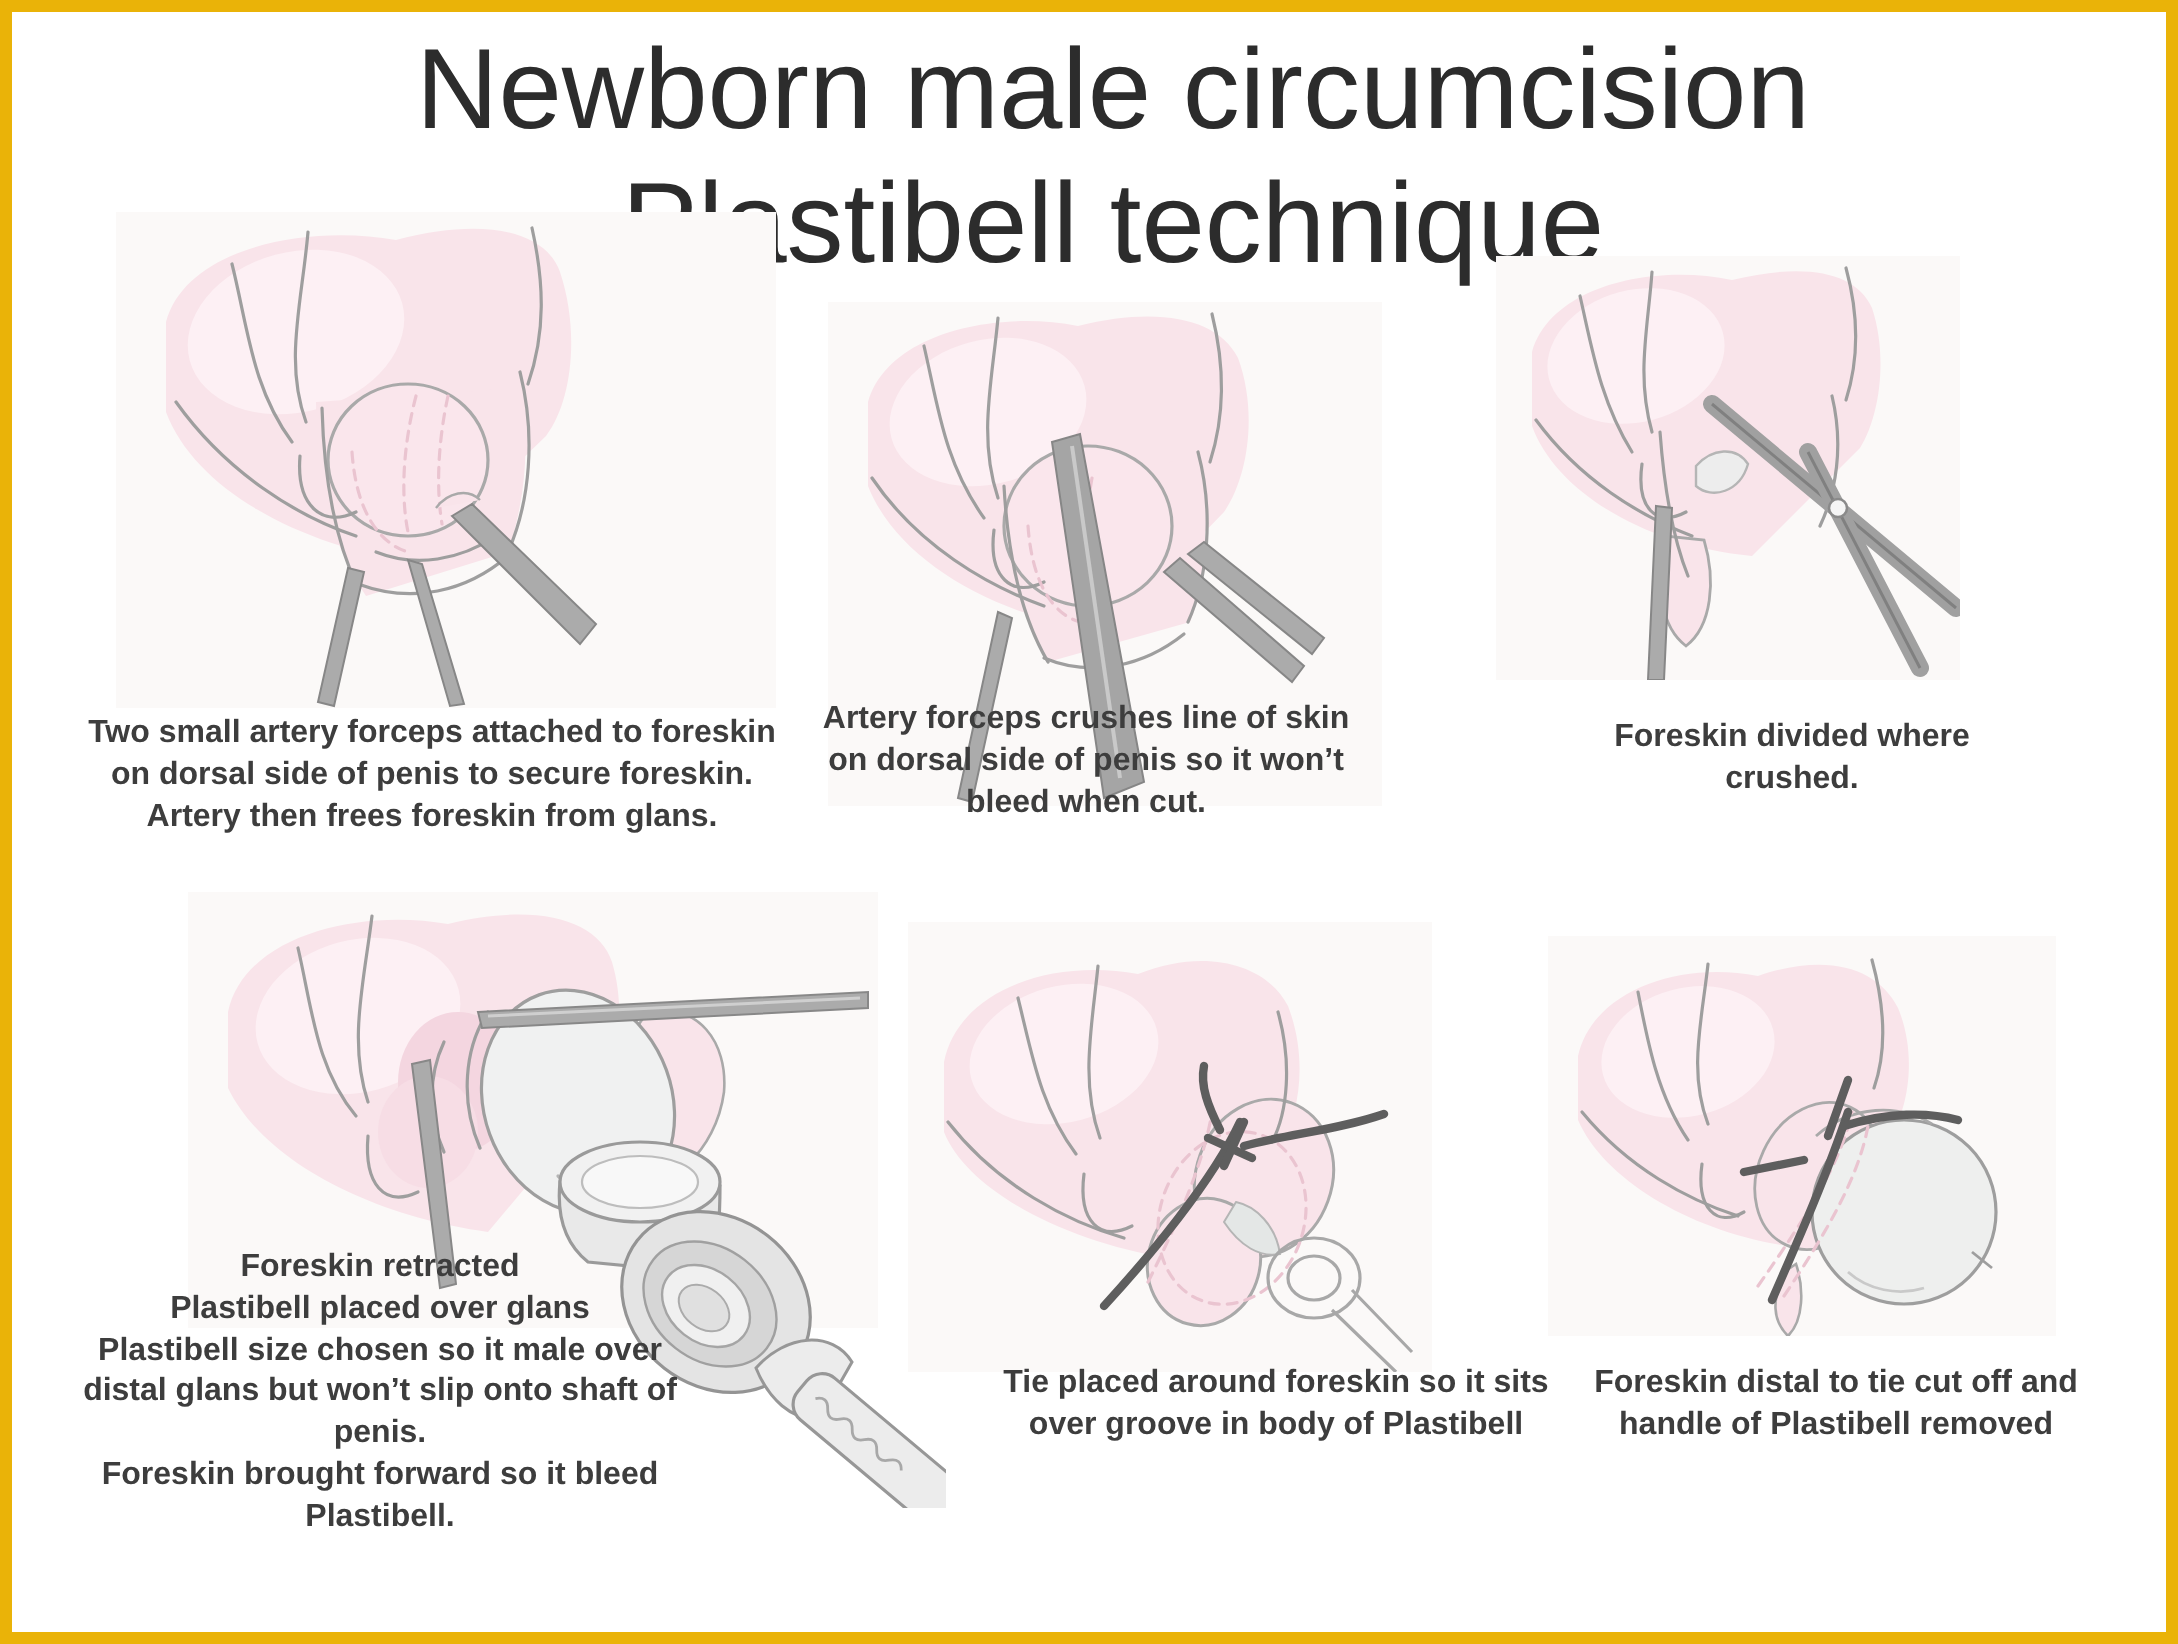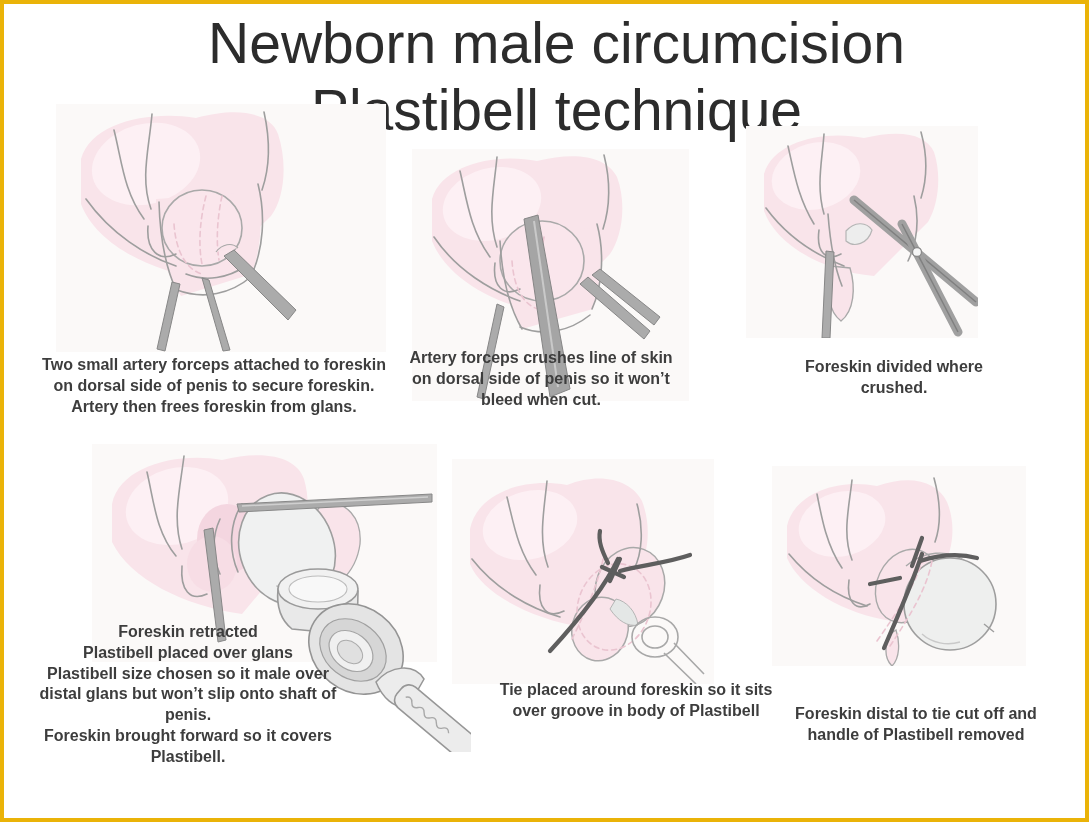--- a/index.html
+++ b/index.html
@@ -1,20 +1,20 @@
 <!DOCTYPE html>
 <html><head>
 <meta charset="utf-8">
 <style>
   html,body{margin:0;padding:0;background:#ffffff;}
   .page{
     position:relative;
     width:1089px;height:822px;
     background:#ffffff;
-    border:4px solid #eab308;
+    border:6px solid #eab308;
     box-sizing:border-box;
     overflow:hidden;
     font-family:"Liberation Sans", sans-serif;
   }
   .title{
     position:absolute;left:0;right:0;top:6px;
     text-align:center;
     font-family:"Liberation Sans", sans-serif;
     font-weight:300;
     font-size:57px;
@@ -274,24 +274,24 @@
   </figcaption>
 
   <figcaption class="cap" style="left:790px;top:353px;width:200px;">
     <p>Foreskin divided where crushed.</p>
   </figcaption>
 
   <figcaption class="cap" style="left:28px;top:600px;width:312px;margin-top:18px;">
     <p>Foreskin retracted</p>
     <p>Plastibell placed over glans</p>
     <p>Plastibell size chosen so it male over distal glans but won’t slip onto shaft of penis.</p>
-    <p>Foreskin brought forward so it covers Plastibell.</p>
+    <p>Foreskin brought forward so it bleed Plastibell.</p>
   </figcaption>
 
   <figcaption class="cap" style="left:466px;top:676px;width:276px;margin-left:28px;">
     <p>Tie placed around foreskin so it sits over groove in body of Plastibell</p>
   </figcaption>
 
-  <figcaption class="cap" style="left:780px;top:700px;width:264px;text-align:center;">
+  <figcaption class="cap" style="left:780px;top:676px;width:264px;text-align:center;">
     <p>Foreskin distal to tie cut off and handle of Plastibell removed</p>
   </figcaption>
 
 </div>
 
 </body></html>

